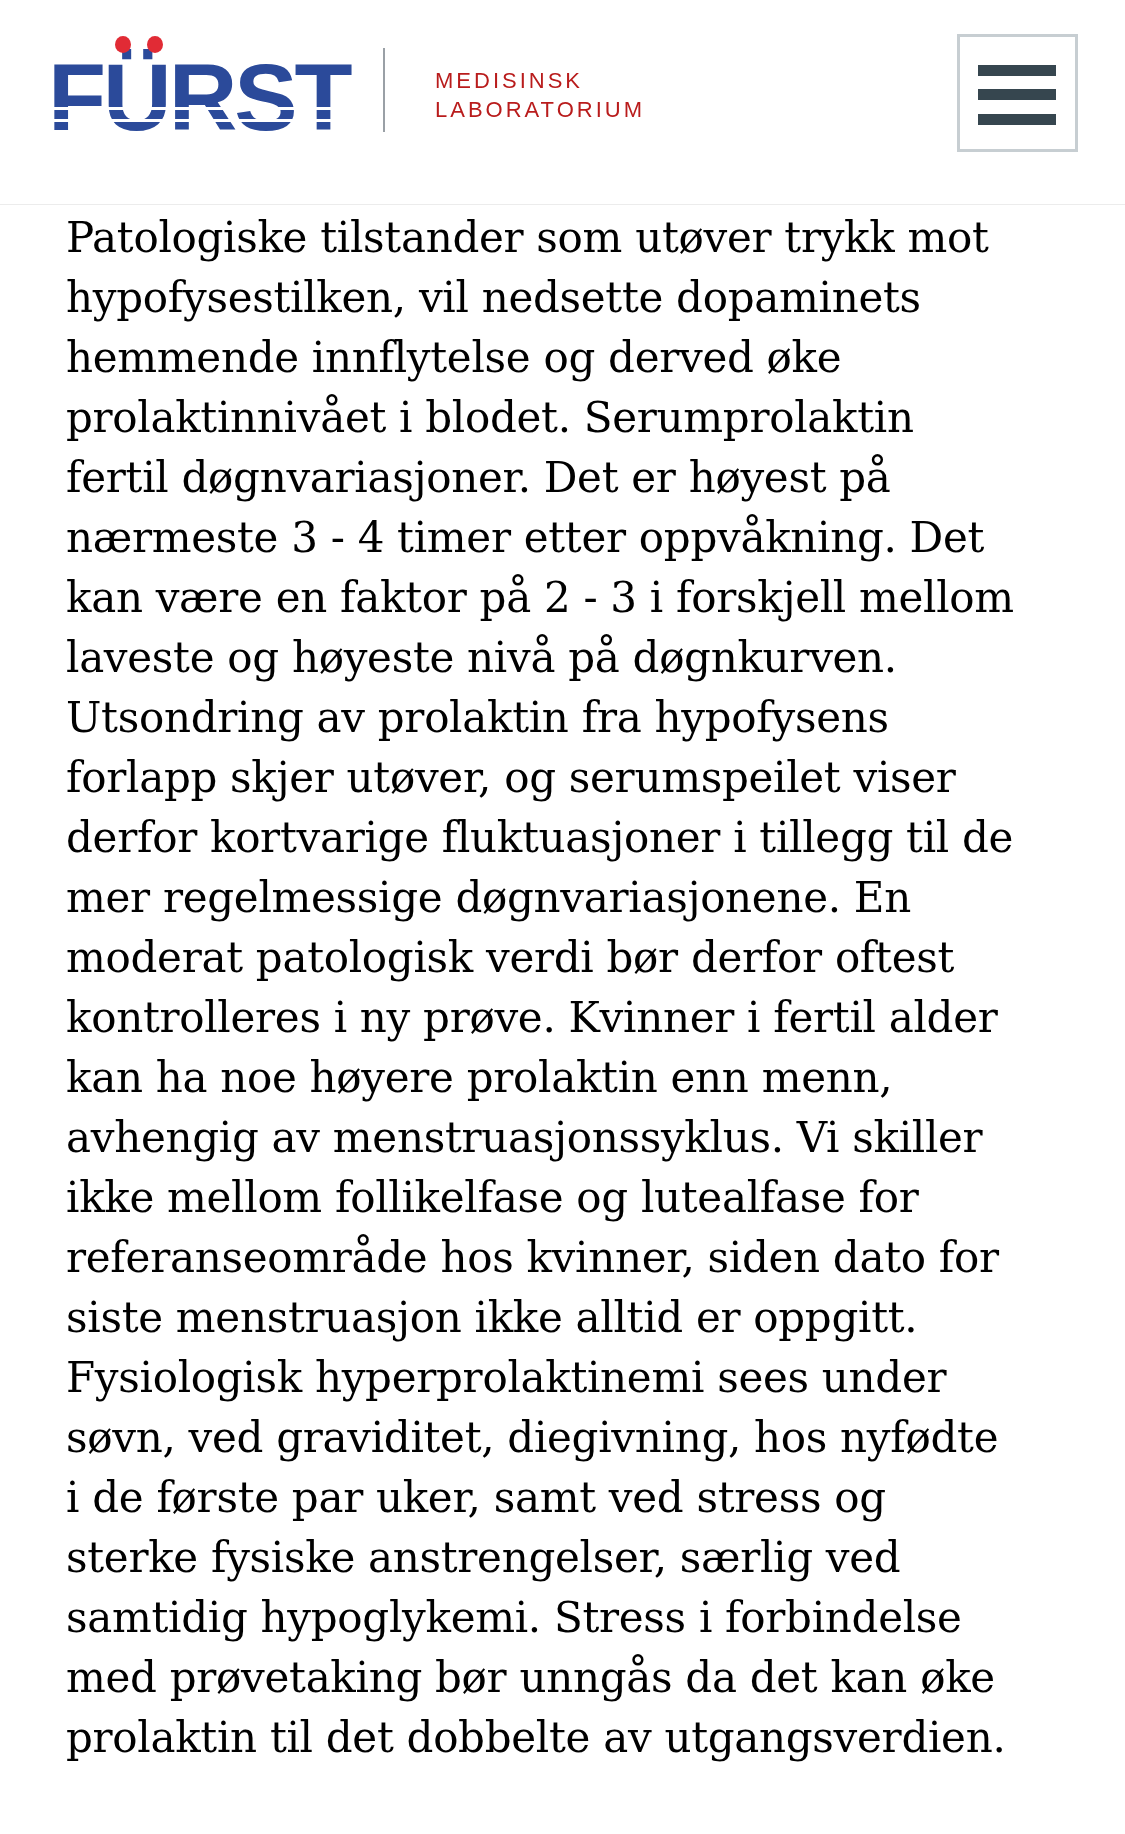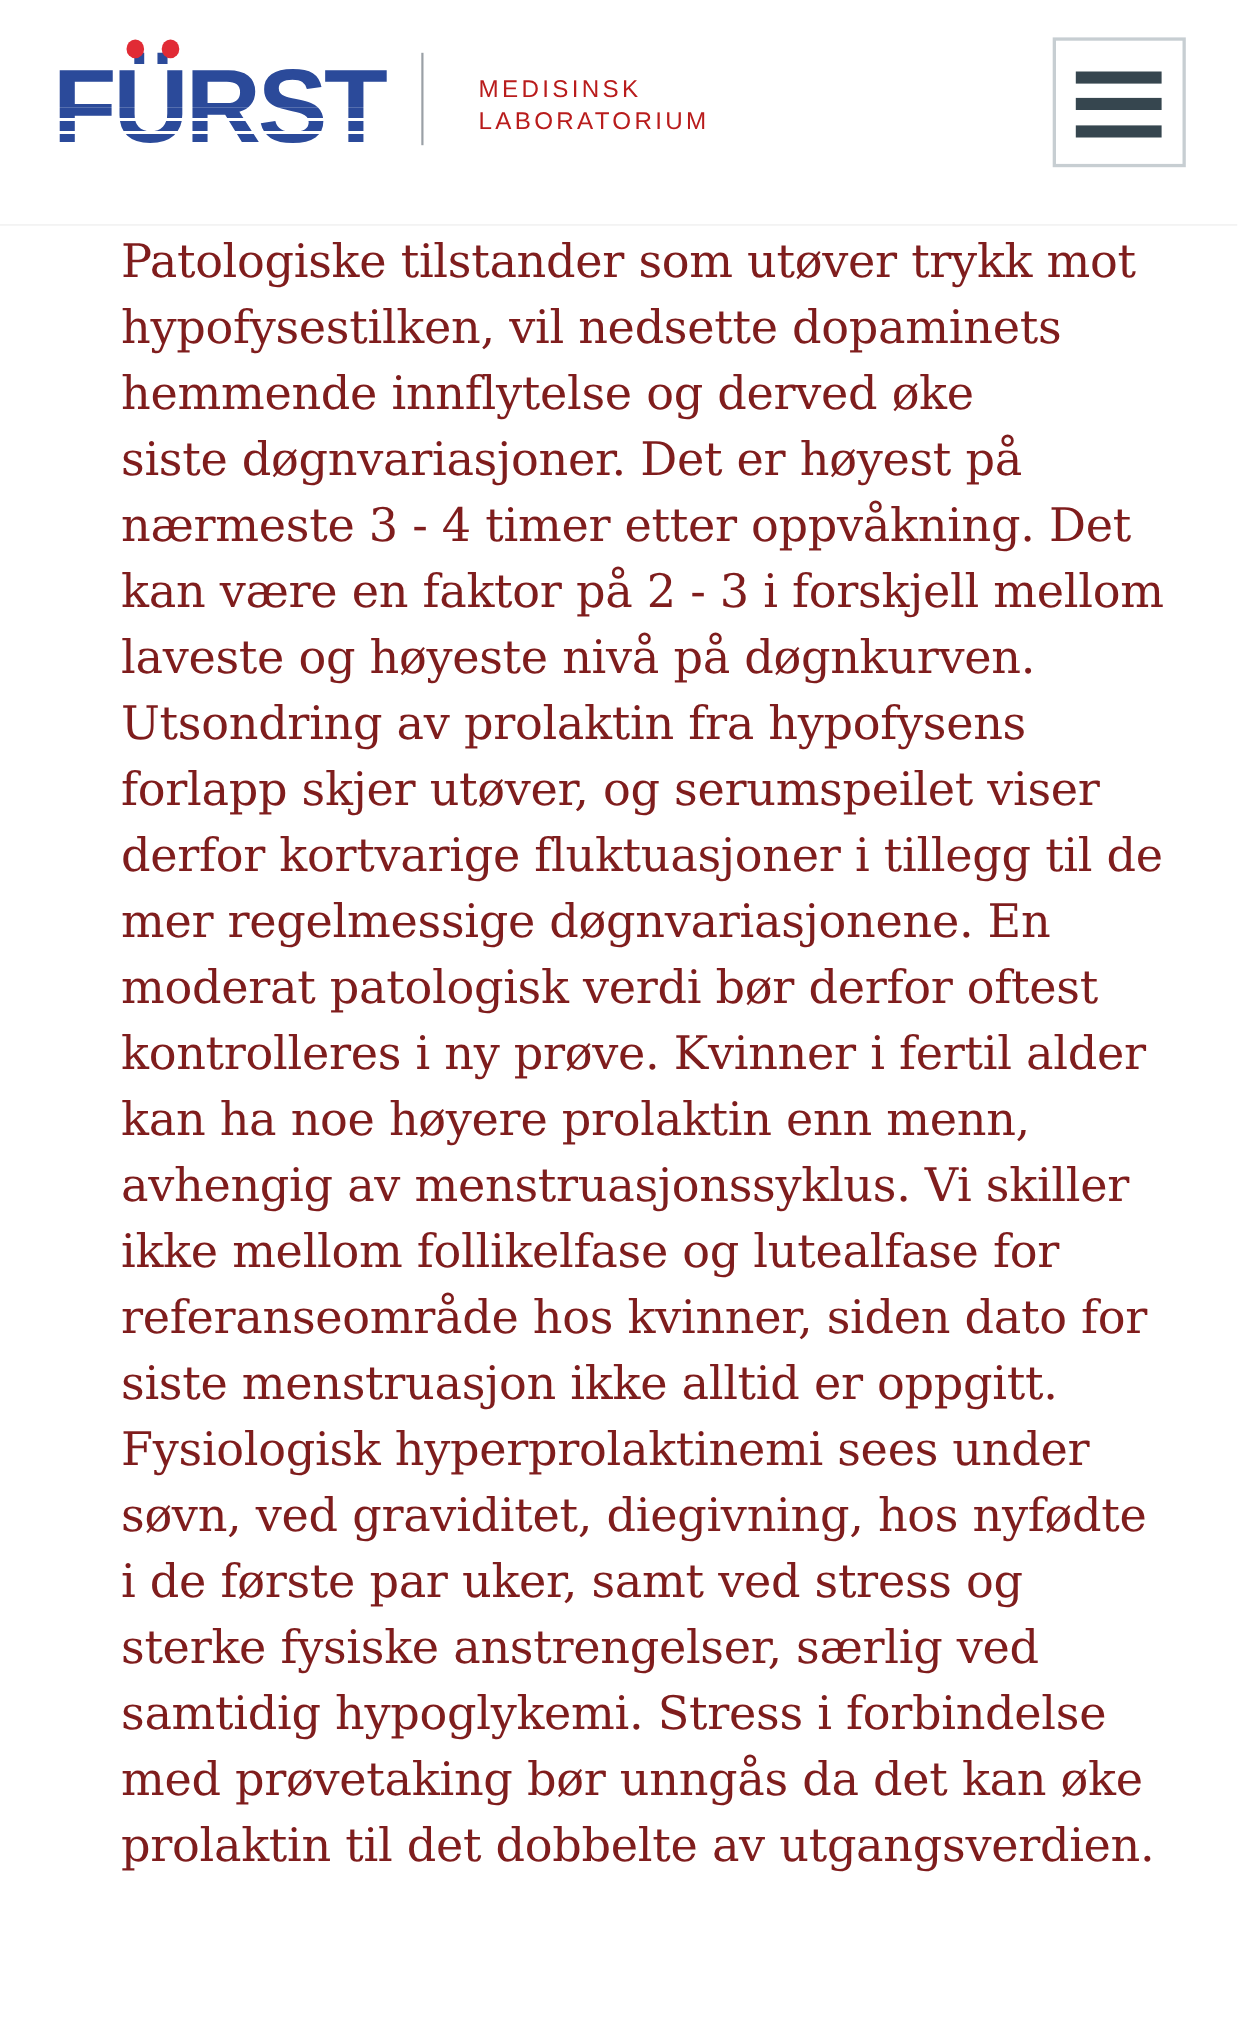--- a/index.html
+++ b/index.html
@@ -85,23 +85,22 @@
   .menu-bar.b3 { top: 77px; }
   
   .article {
     padding: 3px 0 0 66px;
   }
   .text-line {
     font-family: "DejaVu Serif", serif;
     font-size: 42px;
     line-height: 60px;
     letter-spacing: -0.3px;
-    color: #7f1d1d;
+    color: #000000;
     white-space: nowrap;
-    margin-left: 44px;
   }
 </style>
 </head>
 <body>
 
 <div class="header">
   <div class="logo-wrap">
     <div class="logo-text">FÜRST</div>
     <div class="umlaut-dot d1"></div>
     <div class="umlaut-dot d2"></div>
@@ -121,21 +120,22 @@
       <div class="menu-bar b2"></div>
       <div class="menu-bar b3"></div>
     </div>
   </div>
 </div>
 
 <div class="article">
     <div class="text-line">Patologiske tilstander som utøver trykk mot</div>
     <div class="text-line">hypofysestilken, vil nedsette dopaminets</div>
     <div class="text-line">hemmende innflytelse og derved øke</div>
-    <div class="text-line">siste døgnvariasjoner. Det er høyest på</div>
+    <div class="text-line">prolaktinnivået i blodet. Serumprolaktin</div>
+    <div class="text-line">fertil døgnvariasjoner. Det er høyest på</div>
     <div class="text-line">nærmeste 3 - 4 timer etter oppvåkning. Det</div>
     <div class="text-line">kan være en faktor på 2 - 3 i forskjell mellom</div>
     <div class="text-line">laveste og høyeste nivå på døgnkurven.</div>
     <div class="text-line">Utsondring av prolaktin fra hypofysens</div>
     <div class="text-line">forlapp skjer utøver, og serumspeilet viser</div>
     <div class="text-line">derfor kortvarige fluktuasjoner i tillegg til de</div>
     <div class="text-line">mer regelmessige døgnvariasjonene. En</div>
     <div class="text-line">moderat patologisk verdi bør derfor oftest</div>
     <div class="text-line">kontrolleres i ny prøve. Kvinner i fertil alder</div>
     <div class="text-line">kan ha noe høyere prolaktin enn menn,</div>

